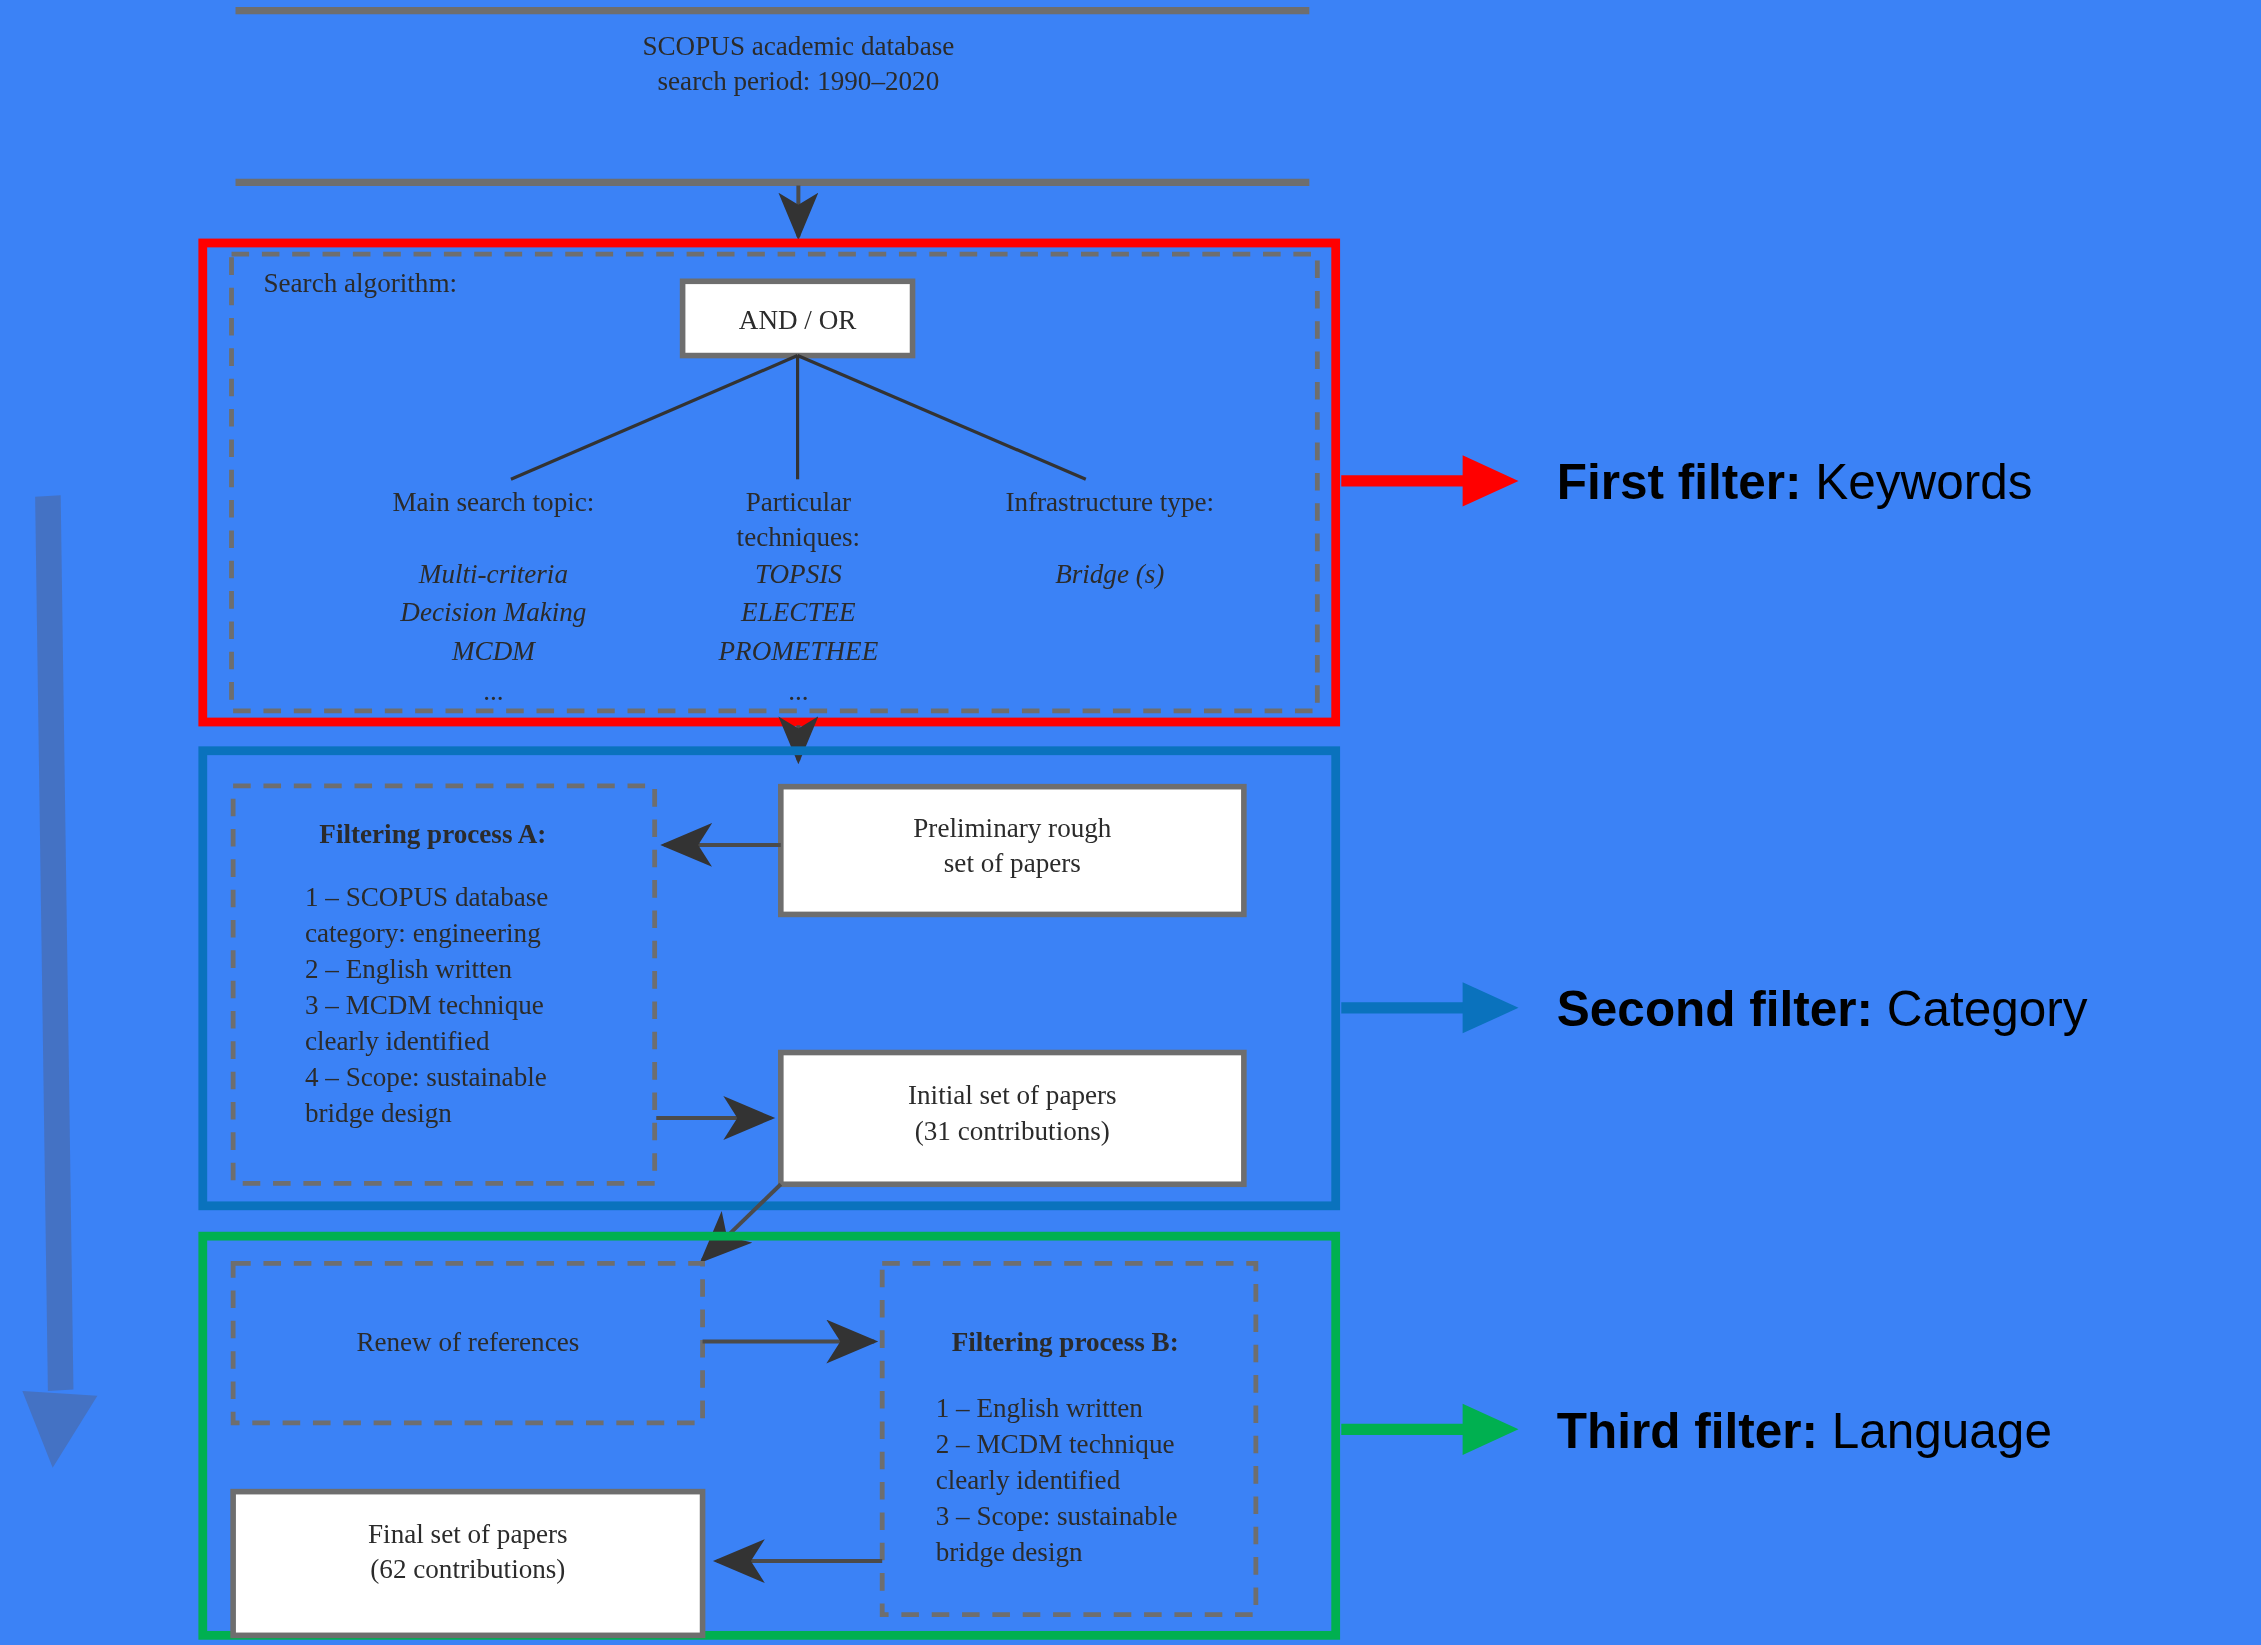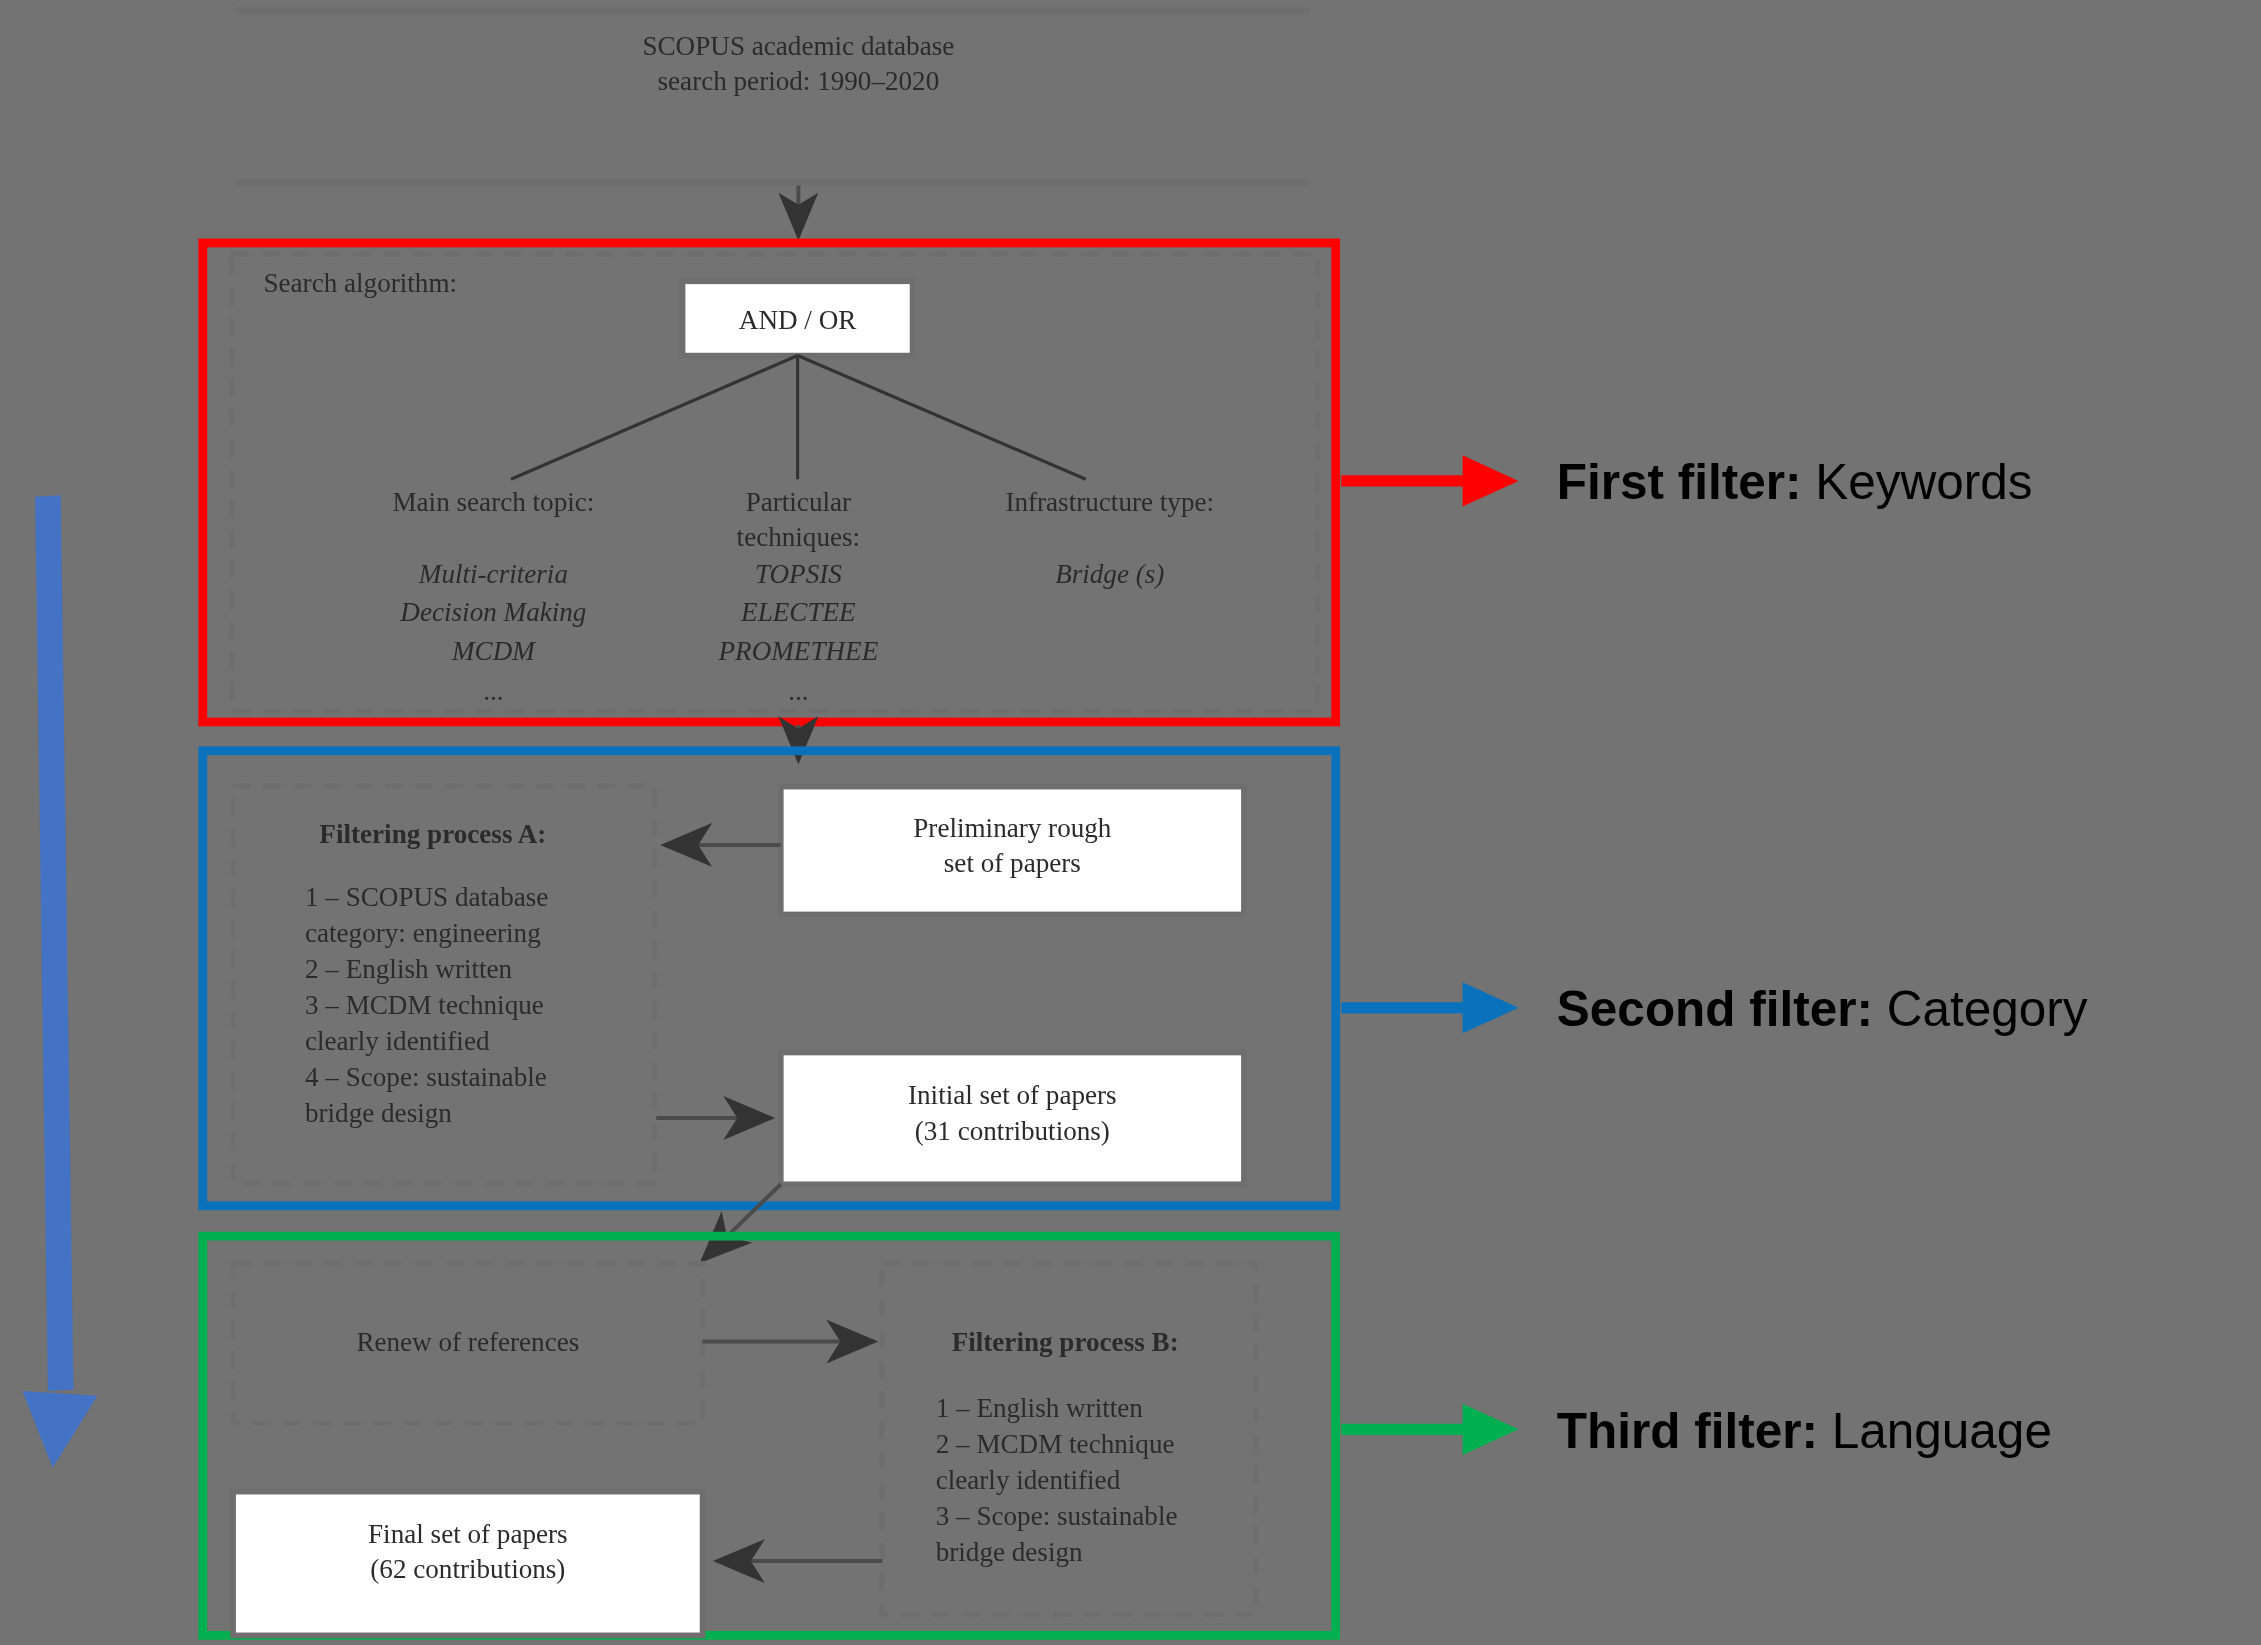--- a/index.html
+++ b/index.html
@@ -1,18 +1,18 @@
 <!DOCTYPE html>
 <html style="font-size:12.8px"><head>
 <meta charset="utf-8">
 <style>
   html,body{margin:0;padding:0;background:#ffffff;}
   body{width:2261px;height:1646px;overflow:hidden;
        font-family:"Liberation Serif","DejaVu Serif",serif;}
-  #stage{position:relative;width:2261px;height:1646px;background:#737373;}
+  #stage{position:relative;width:2261px;height:1646px;background:#3b82f6;}
   svg.diagram{position:absolute;left:0;top:0;width:2261px;height:1646px;}
   .dtext{font-family:"Liberation Serif","DejaVu Serif",serif;fill:#2b2b2b;}
   .t-serif{font-size:34px;}
   .t-serif-b{font-size:34px;font-weight:bold;}
   .t-serif-i{font-size:34px;font-style:italic;}
   .lbl{font-family:"Liberation Sans","DejaVu Sans",sans-serif;fill:#000;font-size:62px;}
   .lbl-b{font-weight:bold;}
 </style>
 </head>
 <body>

